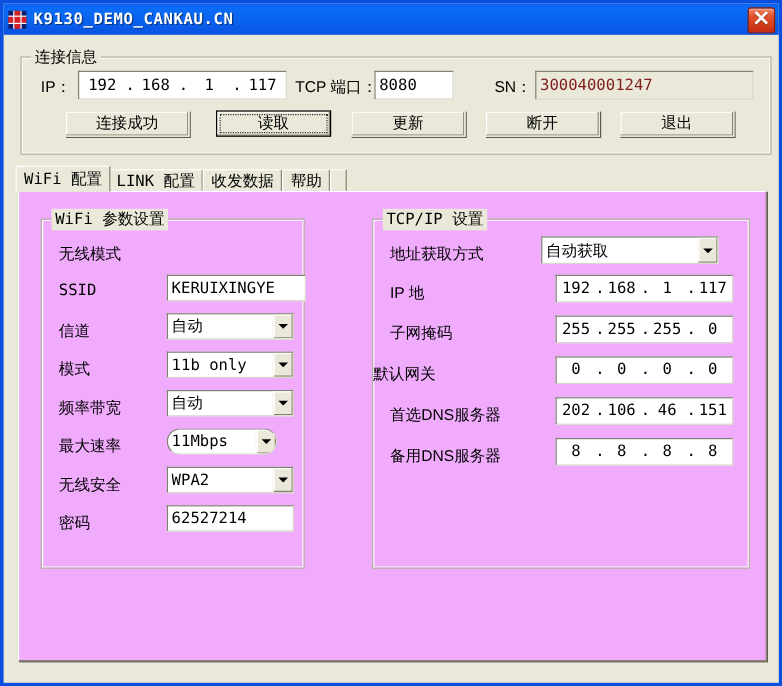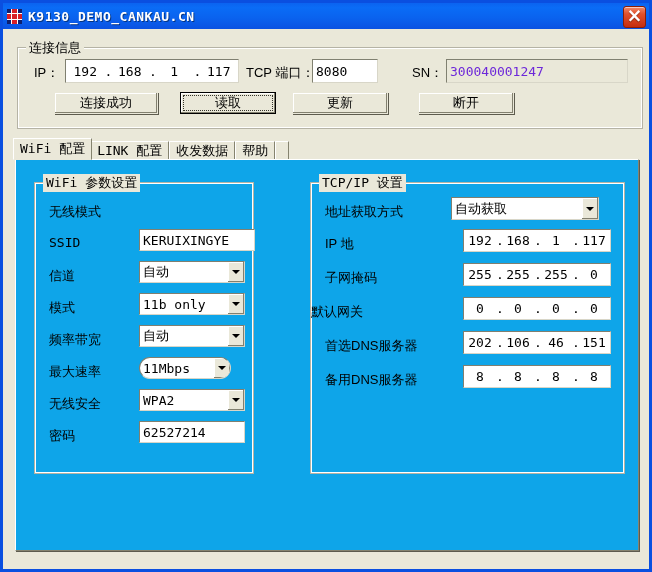--- a/index.html
+++ b/index.html
@@ -67,21 +67,21 @@
   }
   .field{
     position:absolute;box-sizing:border-box;background:#fff;
     border:1px solid #7f7f70;border-top-color:#808070;border-left-color:#808070;
     border-right-color:#d8d6c8;border-bottom-color:#d8d6c8;
     font-size:13px;color:#000;
     display:flex;align-items:center;
     font-family:"DejaVu Sans Mono","Liberation Mono",monospace;
     padding:0 3px;overflow:hidden;white-space:nowrap;
   }
-  .field.disabled{background:#eae8d9;color:#6d28d9;}
+  .field.disabled{background:#eae8d9;color:#7f1d1d;}
   .ipfield{
     position:absolute;box-sizing:border-box;background:#fff;
     border:1px solid #7f7f70;border-right-color:#d8d6c8;border-bottom-color:#d8d6c8;
     display:flex;align-items:center;font-size:13px;
     font-family:"DejaVu Sans Mono","Liberation Mono",monospace;
   }
   .ipfield span.oct{flex:1 1 0;text-align:center;}
   .ipfield span.dot{width:6px;text-align:center;}
   .combo{
     position:absolute;box-sizing:border-box;background:#fff;
@@ -131,21 +131,21 @@
   }
   .tab.active{
     height:22px;margin-top:-3px;margin-left:-2px;margin-right:-2px;
     z-index:5;font-weight:normal;
     border-bottom:1px solid #eae8d9;
   }
   .tab.spacer{width:14px;padding:0;}
   #tabpanel{
     position:absolute;left:12px;top:156px;width:624px;height:392px;
     box-sizing:border-box;
-    background:#0ea5e9;
+    background:#f0abfc;
     border-top:1px solid #ffffff;border-left:1px solid #ffffff;
     border-right:1px solid #85836f;border-bottom:1px solid #85836f;
     box-shadow:1px 1px 0 #5d5b4e;
   }
 </style>
 </head>
 <body>
 
 <div id="window">
 
@@ -185,22 +185,25 @@
     <div class="btn" style="left:36px;top:44px;width:104px;height:22px;">
       <span>连接成功</span>
     </div>
     <div class="btn focus" style="left:162px;top:44px;width:96px;height:22px;">
       <span class="inner"></span>
       <span>读取</span>
     </div>
     <div class="btn" style="left:274px;top:44px;width:96px;height:22px;">
       <span>更新</span>
     </div>
-    <div class="btn" style="left:400px;top:44px;width:96px;height:22px;">
+    <div class="btn" style="left:386px;top:44px;width:96px;height:22px;">
       <span>断开</span>
+    </div>
+    <div class="btn" style="left:498px;top:44px;width:96px;height:22px;">
+      <span>退出</span>
     </div>
   </div>
 
   <div id="tabstrip">
     <div class="tab active">
       <span>WiFi 配置</span>
     </div>
     <div class="tab">
       <span>LINK 配置</span>
     </div>

